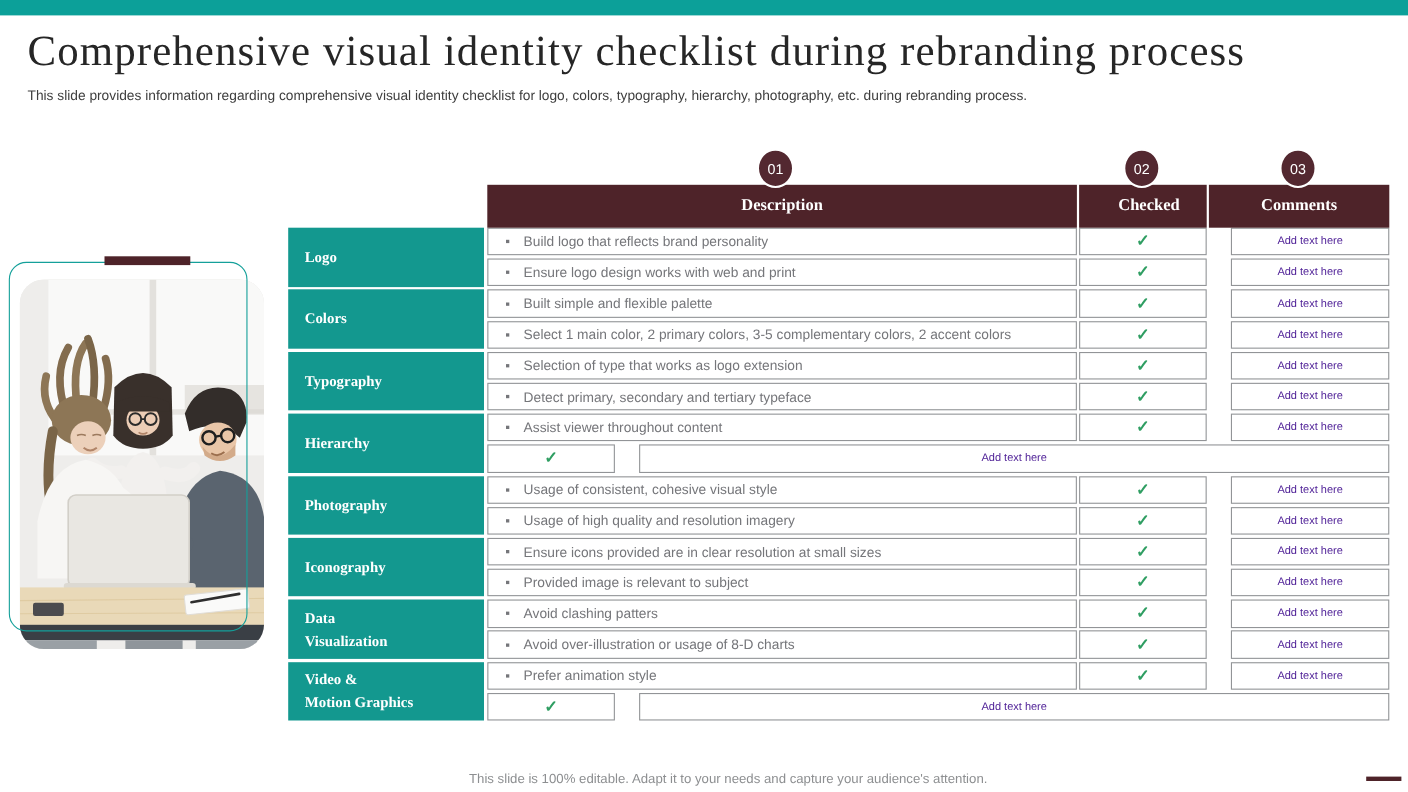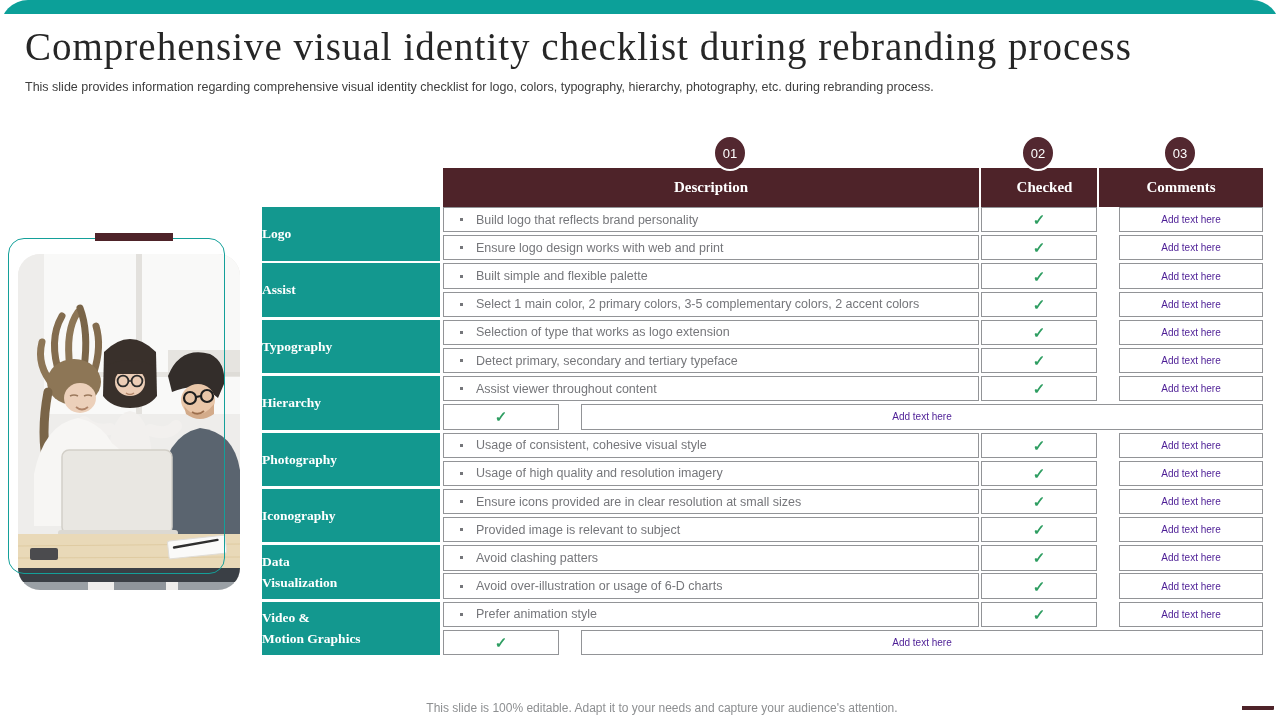--- a/index.html
+++ b/index.html
@@ -1,50 +1,50 @@
 <!DOCTYPE html>
 <html><head>
 <meta charset="utf-8">
 <style>
   * { margin:0; padding:0; box-sizing:border-box; }
   html,body { background:#ffffff; }
   .slide {
     position:relative; width:1280px; height:720px; background:#ffffff;
-    font-family:"Liberation Sans", sans-serif; overflow:hidden;border-radius:28px;
+    font-family:"Liberation Sans", sans-serif; overflow:hidden;
   }
   .topbar { position:absolute; left:0; top:0; width:1280px; height:14px; background:#0ca099; }
   .title {
     position:absolute; left:25px; top:24px; width:1220px;
     font-family:"Liberation Serif", serif; font-weight:400;
     font-size:39px; letter-spacing:1px; color:#262626; white-space:nowrap;
   }
   .subtitle { position:absolute; left:25px; top:80px; font-size:12.5px; color:#3e3e3e; }
 
   
   .num-circle {
     position:absolute; top:135px; width:34px; height:36px; border-radius:50%;
     background:#532830; border:2px solid #ffffff; color:#ffffff;
     display:flex; align-items:center; justify-content:center; font-size:13px; z-index:3;
   }
-  .num-1 { left:713px; } .num-2 { left:1021px; } .num-3 { left:1163px; }
+  .num-1 { left:688px; } .num-2 { left:1021px; } .num-3 { left:1163px; }
 
   
   .thead { position:absolute; left:443px; top:168px; width:820px; height:39px; display:flex; gap:2px; z-index:2; }
   .th {
     background:#4e2329; color:#ffffff; font-family:"Liberation Serif", serif; font-weight:bold;
     font-size:15px; display:flex; align-items:center; justify-content:center;
   }
   .th-desc { width:536px; } .th-check { width:116px;padding-left:11px; } .th-comm { flex:1; }
 
   
   .cats { position:absolute; left:262px; top:207px; width:178px; display:flex; flex-direction:column; gap:2.9px; }
   .cat {
     height:53.5px; background:#13988f; color:#ffffff;
     font-family:"Liberation Serif", serif; font-weight:bold; font-size:13.5px;
-    display:flex; align-items:center; padding-left:0; white-space:pre-line; line-height:1.6;
+    display:flex; align-items:center; padding-left:15px; white-space:pre-line; line-height:1.6;
   }
 
   
   .rows { position:absolute; left:443px; top:207px; width:820px; display:flex; flex-direction:column; gap:2.9px; }
   .row { display:flex; gap:2px; height:25.3px; }
   .cell { background:#ffffff; border:1px solid #929497; display:flex; align-items:center; }
   .cell-desc { width:536px; padding-left:16px; gap:13px; color:#75767a; font-size:12.5px; }
   .cell-check { width:116px; justify-content:center; }
   .cell-comm { flex:1; justify-content:center; color:#4c1d95; font-size:10px;margin-left:20px; }
   .bullet { width:3px; height:3px; background:#75767a; flex:none; }
@@ -82,21 +82,21 @@
   <div class="num-circle num-3">03</div>
 
   <div class="thead">
     <div class="th th-desc">Description</div>
     <div class="th th-check">Checked</div>
     <div class="th th-comm">Comments</div>
   </div>
 
   <div class="cats" id="cats">
       <div class="cat">Logo</div>
-      <div class="cat">Assist</div>
+      <div class="cat">Colors</div>
       <div class="cat">Typography</div>
       <div class="cat">Hierarchy</div>
       <div class="cat">Photography</div>
       <div class="cat">Iconography</div>
       <div class="cat">Data
 Visualization</div>
       <div class="cat">Video &amp;
 Motion Graphics</div>
     </div>
   <div class="rows" id="rows">
@@ -222,21 +222,21 @@
           <span>Avoid  clashing  patters</span>
         </div>
         <div class="cell cell-check">
           <span class="check-mark">✓</span>
         </div>
         <div class="cell cell-comm">Add text here</div>
       </div>
       <div class="row">
         <div class="cell cell-desc">
           <span class="bullet"></span>
-          <span>Avoid  over-illustration  or usage of 6-D  charts</span>
+          <span>Avoid  over-illustration  or usage of 8-D  charts</span>
         </div>
         <div class="cell cell-check">
           <span class="check-mark">✓</span>
         </div>
         <div class="cell cell-comm">Add text here</div>
       </div>
       <div class="row">
         <div class="cell cell-desc">
           <span class="bullet"></span>
           <span>Prefer  animation  style</span>

